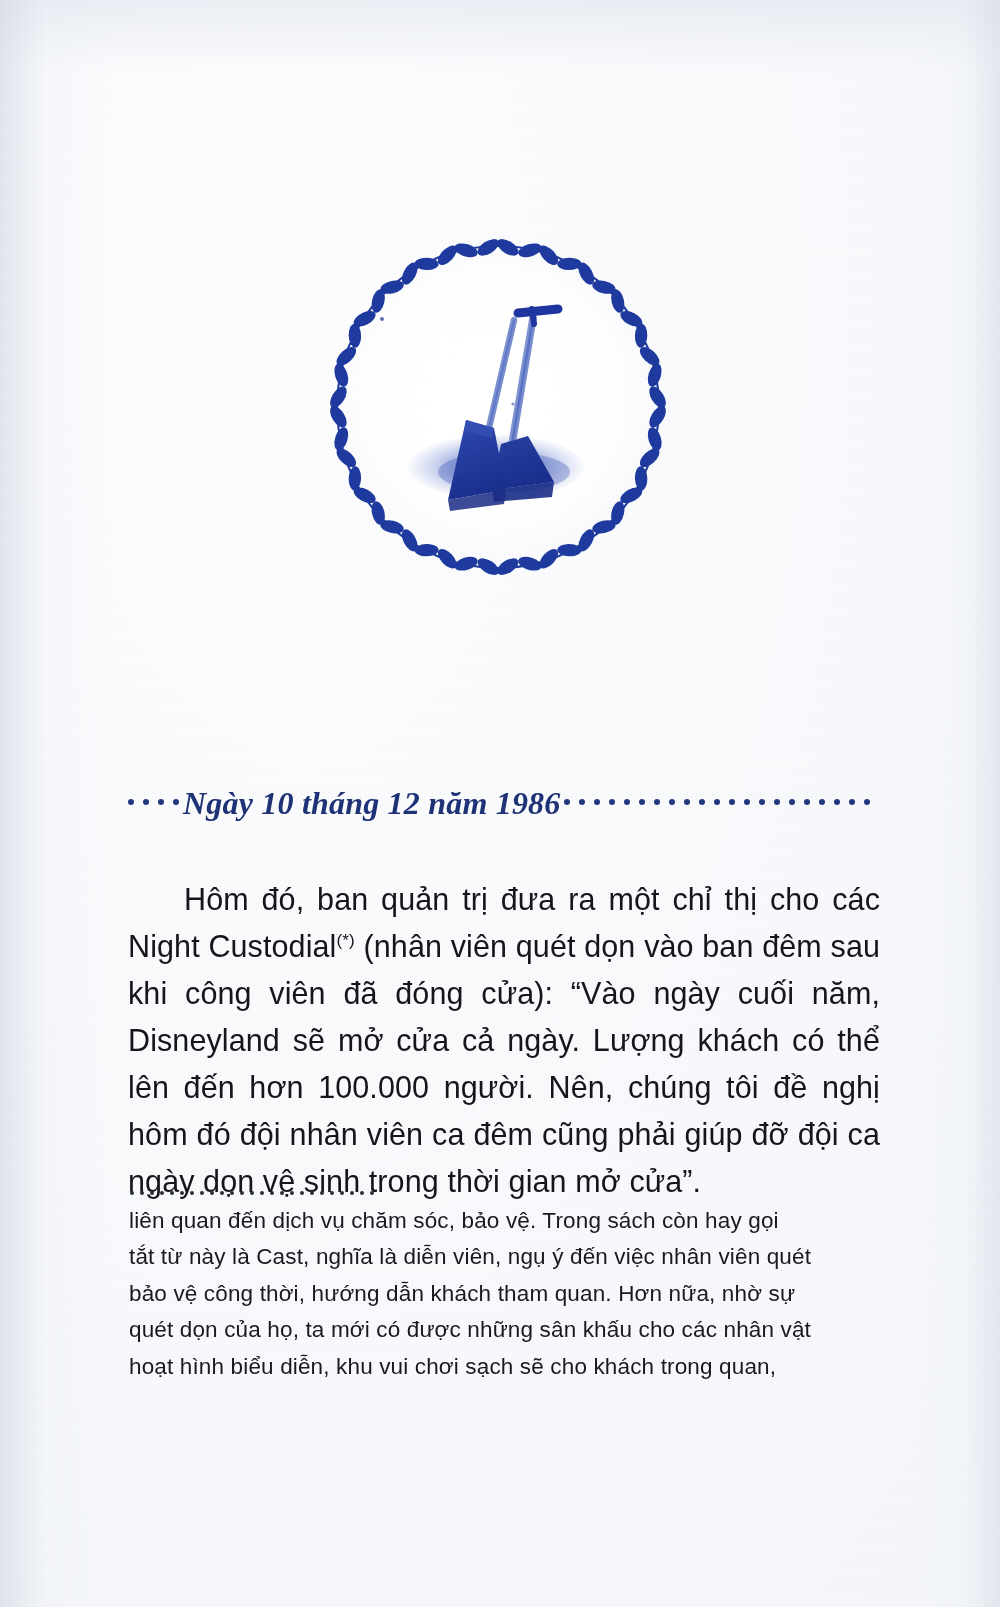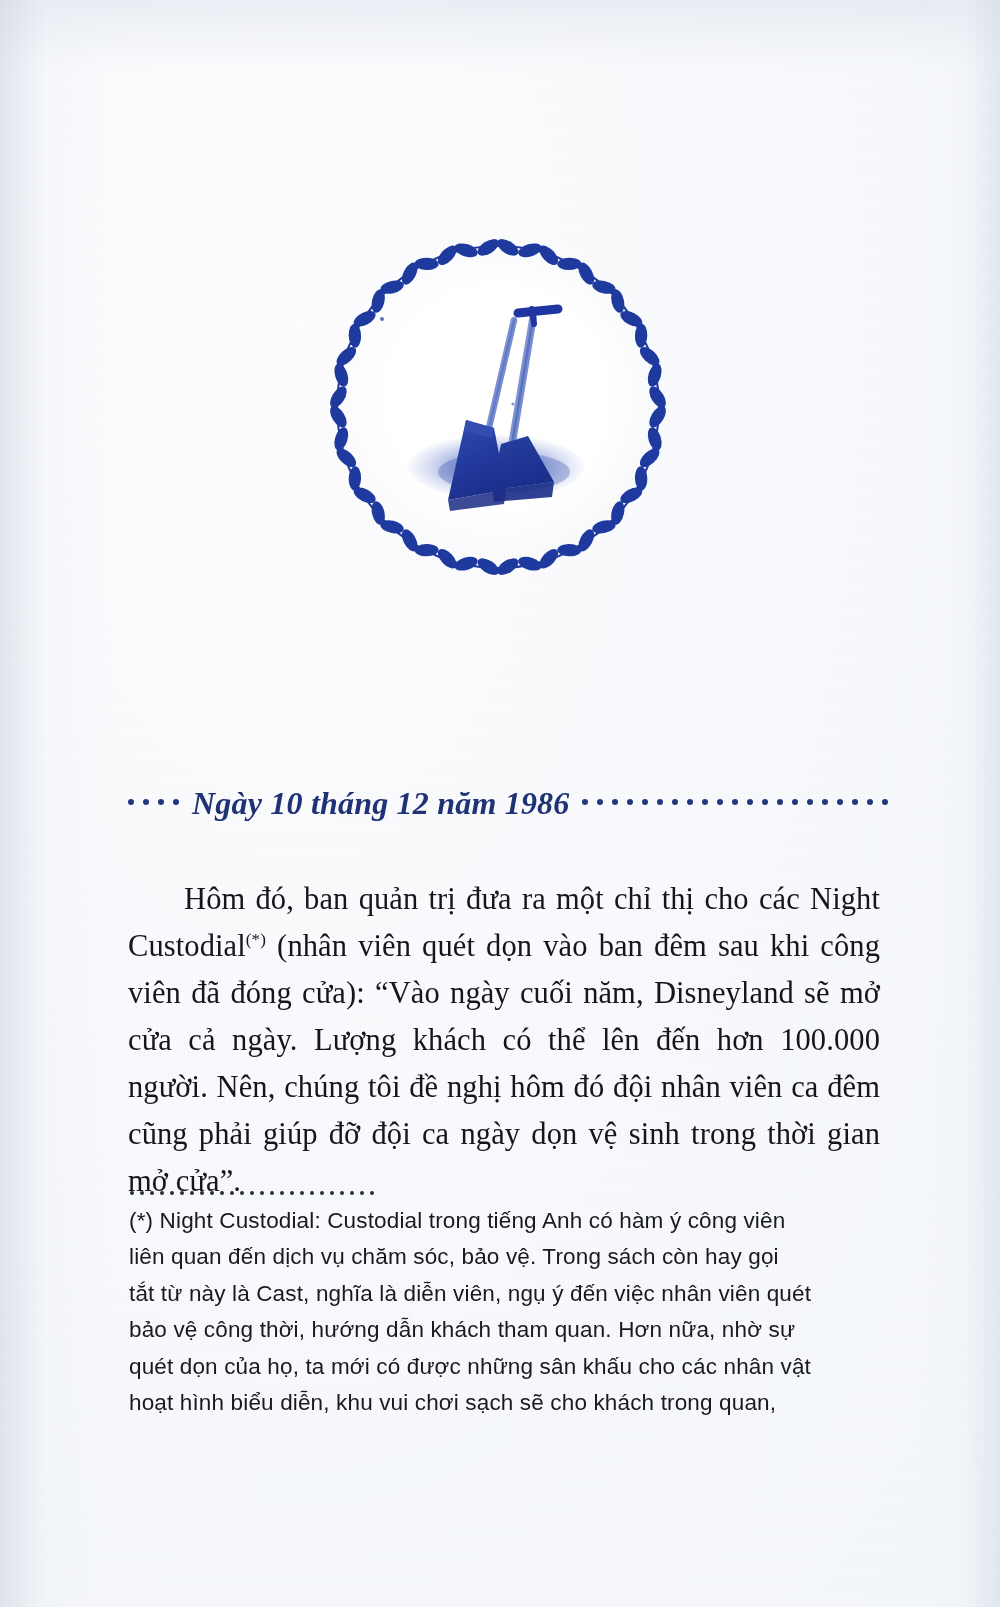--- a/index.html
+++ b/index.html
@@ -58,21 +58,21 @@
 
   
   .chapter-head {
     position: absolute;
     left: 128px;
     top: 780px;
     width: 760px;
     height: 46px;
     display: flex;
     align-items: center;
-    gap: 13px;
+    gap: 4px;
   }
   .dots-left { display: flex; align-items: center; gap: 9px; padding-bottom: 2px;}
   .dots-right { display: flex; align-items: center; gap: 9px; flex: 1; padding-bottom: 2px; overflow: hidden;}
   .dot {
     width: 6px; height: 6px; border-radius: 50%;
     background: #23377e;
     flex: 0 0 auto;
   }
   .heading-text {
     font-family: "Liberation Serif", serif;
@@ -84,21 +84,21 @@
     white-space: nowrap;
     line-height: 1;
   }
 
   
   .body-text {
     position: absolute;
     left: 128px;
     top: 845px;
     width: 752px;
-    font-family: Liberation Serif, serif;
+    font-family: Liberation Sans, sans-serif;
     font-size: 30.5px;
     line-height: 47px;
     color: #15161a;
     text-align: justify;
     text-justify: inter-word;
     text-indent: 56px;
     letter-spacing: 0.1px;
   }
   .body-text sup {
     font-size: 0.56em;
@@ -414,21 +414,20 @@
       <i class="fdot"></i>
       <i class="fdot"></i>
     <i class="fdot"></i>
       <i class="fdot"></i>
       <i class="fdot"></i>
       <i class="fdot"></i>
       <i class="fdot"></i>
   </div>
 
   <div class="footnote">
-    <span class="fline">(*) Night Custodial: Custodial trong tiếng Anh có hàm ý công viên</span>
     <span class="fline">liên quan đến dịch vụ chăm sóc, bảo vệ. Trong sách còn hay gọi</span>
     <span class="fline">tắt từ này là Cast, nghĩa là diễn viên, ngụ ý đến việc nhân viên quét</span>
     <span class="fline">bảo vệ công thời, hướng dẫn khách tham quan. Hơn nữa, nhờ sự</span>
     <span class="fline">quét dọn của họ, ta mới có được những sân khấu cho các nhân vật</span>
     <span class="fline">hoạt hình biểu diễn, khu vui chơi sạch sẽ cho khách trong quan,</span>
   </div>
 
 </div>
 
 </body></html>

